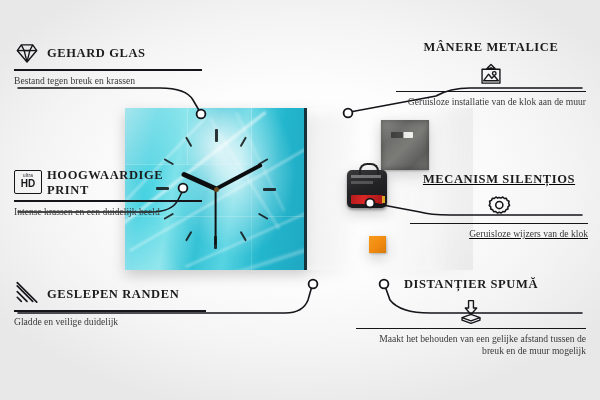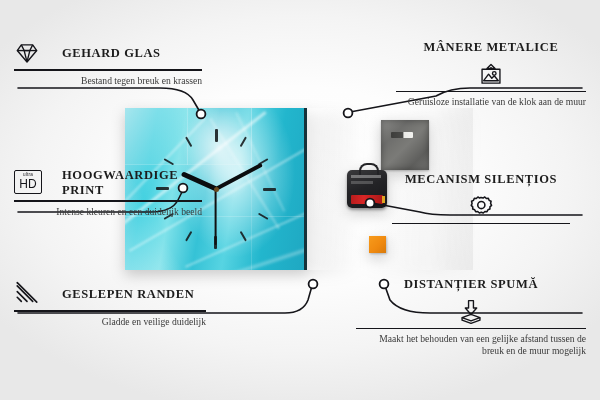--- a/index.html
+++ b/index.html
@@ -97,43 +97,43 @@
   
   .feature{position:absolute;}
   .ft-head{display:flex;align-items:center;gap:7px;}
   .ft-title{
     font-size:12.5px;line-height:14.5px;letter-spacing:.6px;
     color:#1c1c1c;text-transform:uppercase;font-weight:700;
   }
   .ft-rule{height:1.5px;background:#15151a;margin:3px 0 4px;}
   .ft-desc{font-size:9.6px;line-height:12.4px;color:#3a3a3a;}
   .left .ft-head{justify-content:flex-start;}
-  .left .ft-title{text-align:left;margin-left:15px;}
-  .left .ft-desc{text-align:right;}
+  .left .ft-title{text-align:left;}
+  .left .ft-desc{text-align:left;}
   .right .ft-head{justify-content:flex-end;flex-direction:column;}
   .right .ft-title{text-align:right;}
   .right .ft-desc{text-align:right;}
   .ic{flex:0 0 auto;width:26px;height:26px;display:block;}
   .ic svg{display:block;width:26px;height:26px;}
 
   #f-glass{left:14px;top:40px;width:188px;}
   #f-print{left:14px;top:168px;width:188px;}
   #f-edges{left:14px;top:281px;width:192px;}
   #f-hooks{right:14px;top:40px;width:190px;}
-  #f-mech{right:30px;top:172px;width:178px;}
+  #f-mech{right:12px;top:172px;width:178px;text-decoration:underline;}
   #f-spacer{right:14px;top:277px;width:230px;}
 
   #lines{position:absolute;left:0;top:0;width:600px;height:400px;pointer-events:none;}
   #hd-badge{
     width:26px;height:22px;border:1.6px solid #15151a;border-radius:2px;
     display:flex;flex-direction:column;align-items:center;justify-content:center;
     font-family:"Liberation Sans",sans-serif;line-height:1;
   }
   #hd-badge .u{font-size:4.6px;letter-spacing:.2px;color:#15151a;}
-  #hd-badge .h{font-size:12px;font-weight:400;color:#15151a;margin-top:.5px;}
+  #hd-badge .h{font-size:10px;font-weight:700;color:#15151a;margin-top:.5px;}
 </style>
 </head>
 <body>
 
 <div id="stage">
 
   <div id="product">
 
     <div class="panel" id="clock-panel">
       <div class="plume"></div>
@@ -252,21 +252,21 @@
     <div class="ft-head">
       <span class="ic">
         <span id="hd-badge">
           <span class="u">ultra</span>
           <span class="h">HD</span>
         </span>
       </span>
       <span class="ft-title">HOOGWAARDIGE PRINT</span>
     </div>
     <div class="ft-rule"></div>
-    <div class="ft-desc">Intense kleuren en een duidelijk beeld</div>
+    <div class="ft-desc">Intense krassen en een duidelijk beeld</div>
   </div>
 
   <div class="feature left" id="f-edges">
     <div class="ft-head">
       <span class="ic">
         <svg viewBox="0 0 32 32">
             <g stroke="#15151a" stroke-width="2" stroke-linecap="round">
           <line x1="4" y1="6" x2="23" y2="25"></line>
               <line x1="4" y1="13" x2="16" y2="25"></line>
               <line x1="4" y1="20" x2="9" y2="25"></line>
@@ -305,20 +305,21 @@
       <span class="ic">
         <svg viewBox="0 0 32 32">
             <g fill="none" stroke="#15151a" stroke-width="1.9" stroke-linejoin="round">
           <path d="M16 4.2 L18.6 5 L20.6 3.6 L22.6 5.6 L25 5.2 L26 7.8 L28.4 9 L27.8 11.6 L29 14 L27 15.8 L27 18.4 L24.6 19.4 L23.4 21.8 L20.8 21.6 L18.8 23.4 L16.4 22.4 L14 23.4 L12 21.6 L9.4 21.8 L8.2 19.4 L5.8 18.4 L5.8 15.8 L4 14 L5 11.6 L4.4 9 L6.8 7.8 L7.8 5.2 L10.2 5.6 L12.2 3.6 L14.2 5 Z"></path>
           <circle cx="16.4" cy="13.6" r="4.4"></circle>
         </g>
           </svg>
       </span>
     </div>
     <div class="ft-rule"></div>
+    <div class="ft-desc">Geruisloze wijzers van de klok</div>
   </div>
 
   <div class="feature right" id="f-spacer">
     <div class="ft-head">
       <span class="ft-title" style="max-width:150px">DISTANȚIER SPUMĂ</span>
       <span class="ic">
         <svg viewBox="0 0 32 32">
             <g fill="none" stroke="#15151a" stroke-width="1.7" stroke-linejoin="round">
           <path d="M13 2 H19 V11 H23 L16 19 L9 11 H13 Z"></path>
           <path d="M16 19 L27 23 L16 27 L5 23 Z"></path>

